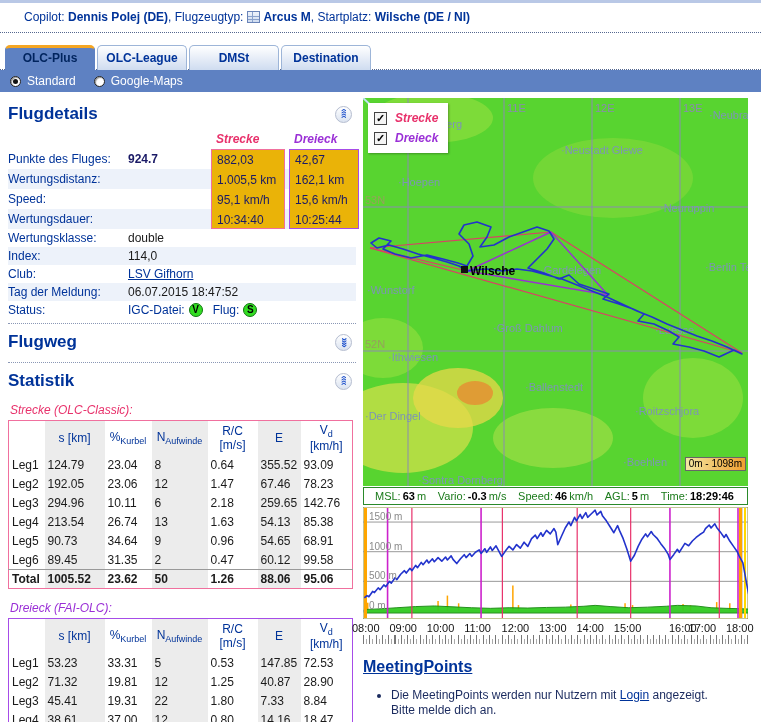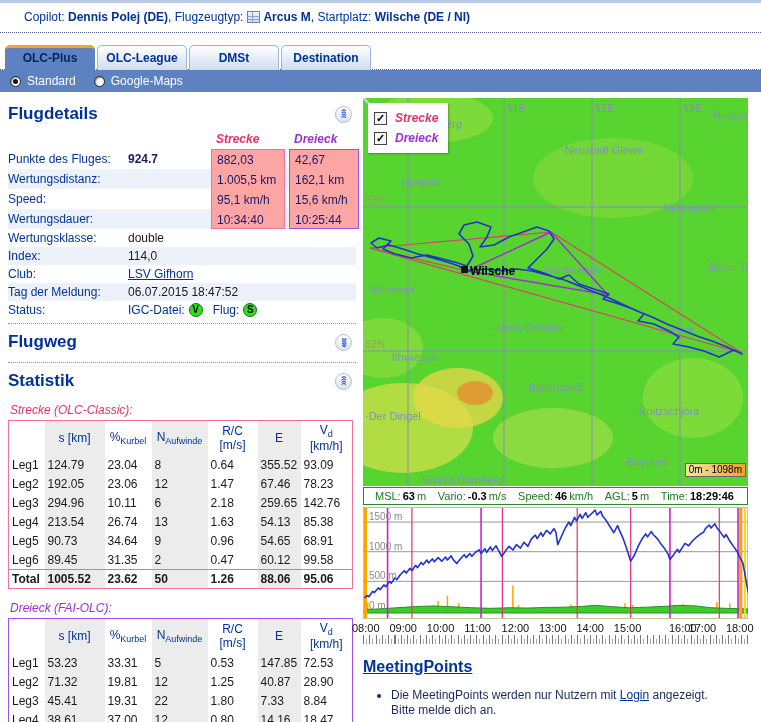--- a/index.html
+++ b/index.html
@@ -38,21 +38,21 @@
   .chev.down { transform:rotate(90deg);}
   
   .mini-headers { position:relative; height:17px; font-style:italic; font-weight:bold; margin-top:2px;}
   .mini-headers .sh { position:absolute; left:203px; width:76px; text-align:left; padding-left:5px; color:#e8316b;}
   .mini-headers .dh { position:absolute; left:281px; width:68px; padding-left:5px; color:#9a2fd6;}
   .det-rows { position:relative; }
   .det-row { height:20px; line-height:20px; display:flex; }
   .det-row.alt, .info-row.alt { background:#edf2fa; }
   .det-label { width:120px; color:#003399; }
   .det-points { font-weight:bold; color:#1a1a66; }
-  .vbox { position:absolute; top:0; width:74px; height:80px; background:#fca5a5; padding:0 0 0 5px;}
+  .vbox { position:absolute; top:0; width:74px; height:80px; background:#eab308; padding:0 0 0 5px;}
   .vbox div { height:20px; line-height:20px; color:#1a1a66; }
   .vbox.s { left:203px; border:1px solid #f0709e; }
   .vbox.d { left:281px; width:70px; border:1px solid #a64ce8; }
   .info-row { height:18px; line-height:18px; display:flex; align-items:center;}
   .info-label { width:120px; }
   .info-value { color:#1a1a1a; }
   a.navlink { color:#003399; text-decoration:underline; cursor:pointer; }
   .badge { display:inline-flex; width:14px; height:14px; border-radius:50%; background:#33dd22;
     border:1px solid #117711; color:#000; font-size:10px; font-weight:bold;
     align-items:center; justify-content:center; margin:0 10px 0 4px; }
@@ -69,21 +69,21 @@
   table.stats tr.total th, table.stats tr.total td { font-weight:bold; border-top:1px solid #999; }
   table.stats sub { font-size:9px; }
   
   .map-wrap { position:relative; width:385px; height:388px; }
   .legend { position:absolute; left:5px; top:5px; background:#fff; padding:5px 10px 5px 6px; box-shadow:1px 1px 2px rgba(0,0,0,.3); z-index:5;}
   .legend-row { display:flex; align-items:center; gap:8px; height:20px; }
   .checkbox { width:13px; height:13px; border:1px solid #444; background:#f4f4f4; font-size:11px;
     line-height:11px; text-align:center; color:#000; font-weight:bold; cursor:pointer;}
   .legend-row .lab { font-style:italic; font-weight:bold; font-size:12px;}
   .legend-row .lab.s { color:#e8316b; } .legend-row .lab.d { color:#9a2fd6; }
-  .elev-scale { position:absolute; right:2px; bottom:9px; background:linear-gradient(to right,#f2e6a2,#f0a030);
+  .elev-scale { position:absolute; right:2px; bottom:15px; background:linear-gradient(to right,#f2e6a2,#f0a030);
     border:1px solid #666; color:#000; font-size:10px; padding:0 3px; line-height:12px; z-index:5;}
   
   .statusbar { width:385px; border:1px solid #2a8a2a; background:#fff; display:flex;
     justify-content:space-between; padding:2px 11px; font-size:11px; color:#1a7a1a; margin-top:1px;}
   .statusbar b { color:#000; font-weight:bold; margin:0 2px; }
   
   .baro-wrap { position:relative; width:385px; margin-top:2px;}
   .xlabels { position:relative; height:12px; font-size:11px; color:#111; }
   .xlabels span { position:absolute; top:0; }
   .ruler { position:relative; height:9px; margin-top:1px;

